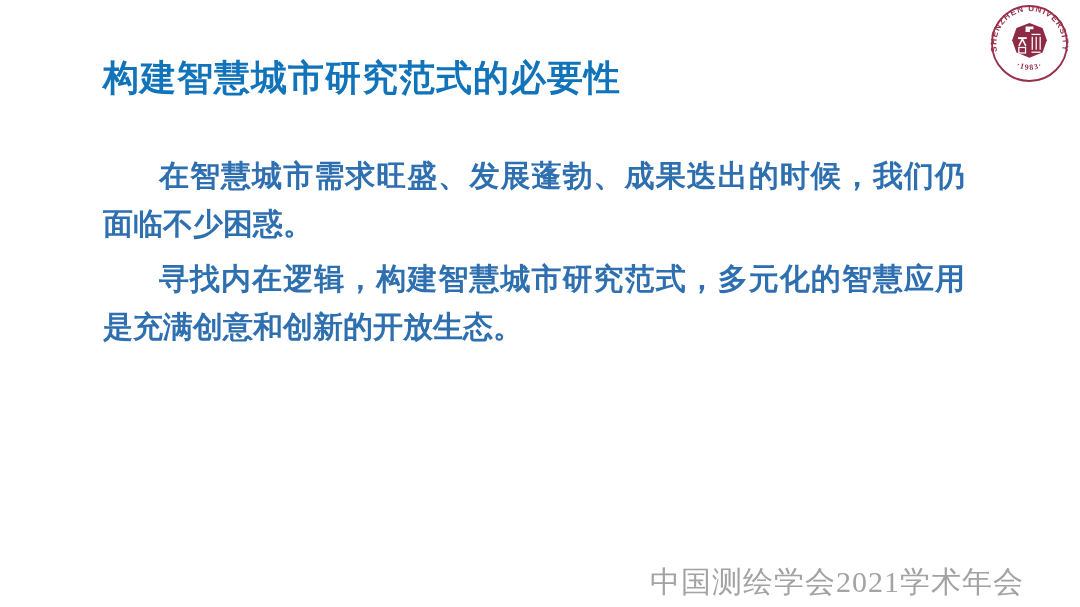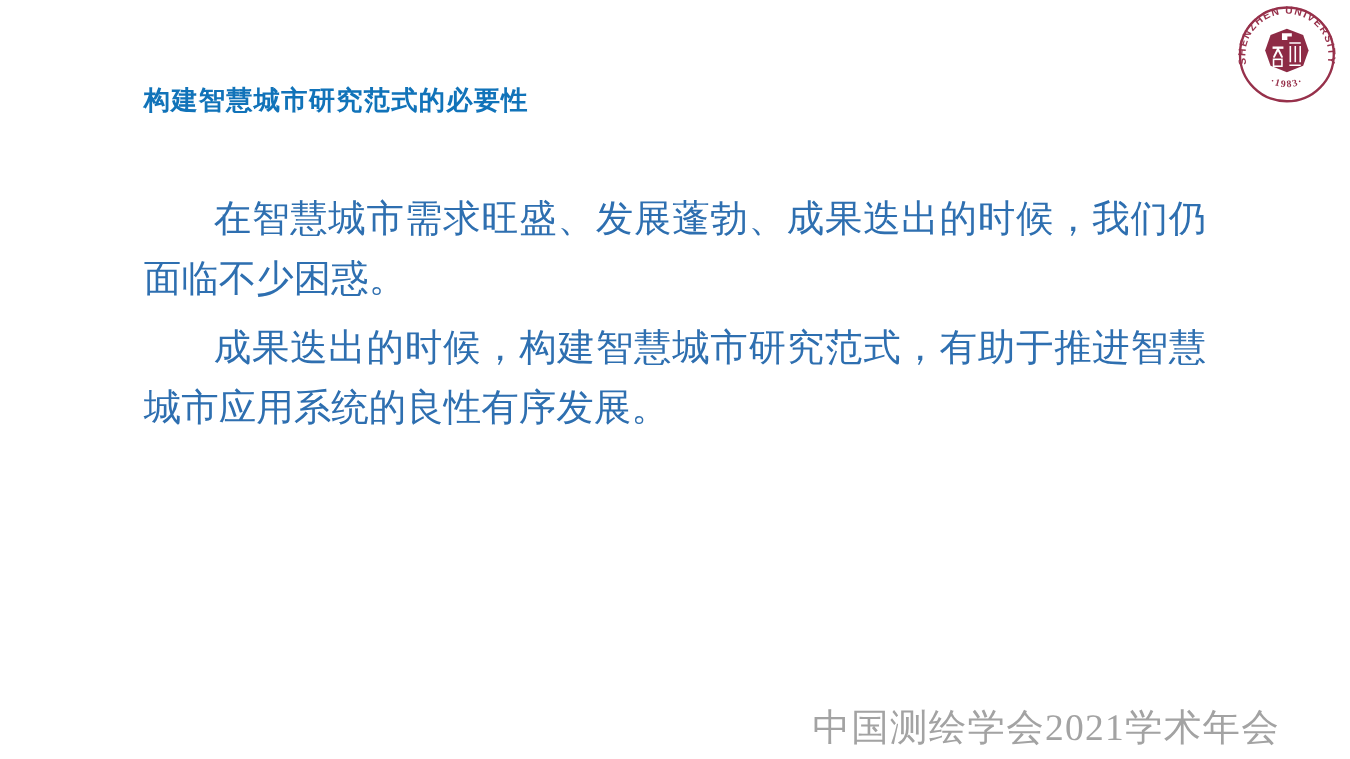--- a/index.html
+++ b/index.html
@@ -12,41 +12,42 @@
     width: 1080px;
     height: 607px;
     background: #ffffff;
     overflow: hidden;
     font-family: "Liberation Sans", sans-serif;
   }
   .slide-title {
     position: absolute;
     left: 103px;
     top: 54px;
-    margin: 12px;
+    margin: 0;
     font-family: "Liberation Sans", "DejaVu Sans", sans-serif;
     font-weight: 700;
-    font-size: 21px;
+    font-size: 36px;
     letter-spacing: 1px;
     color: var(--c-title, #1173B9);
   }
   .body-text {
     position: absolute;
     left: 103px;
     top: 152px;
     width: 862px;
     font-family: "Liberation Serif", "DejaVu Serif", serif;
     font-size: 30px;
     line-height: 48px;
     color: var(--c-body, #2E6FB0);
     text-align: justify;
   }
   .body-text p {
-    margin: 0 0 7px 12px;
+    margin: 0 0 7px 0;
     text-indent: 56px;
+    font-weight: bold;
   }
   .logo {
     position: absolute;
     right: 11px;
     top: 4px;
     width: 79px;
     height: 79px;
   }
   .logo svg { display: block; width: 100%; height: 100%; }
   .logo .ring-text {
@@ -116,18 +117,18 @@
           <path d="M 58.5,41.5 L 58.5,58"></path>
           <path d="M 63.5,41.5 L 63.5,58"></path>
           <path d="M 52.5,61 L 64,61"></path>
         </g>
       </g>
     </svg>
   </div>
 
   <div class="body-text">
     <p>在智慧城市需求旺盛、发展蓬勃、成果迭出的时候，我们仍面临不少困惑。</p>
-    <p>成果迭出的时候，构建智慧城市研究范式，有助于推进智慧城市应用系统的良性有序发展。</p>
+    <p>寻找内在逻辑，构建智慧城市研究范式，多元化的智慧应用是充满创意和创新的开放生态。</p>
   </div>
 
   <p class="footer-credit">中国测绘学会2021学术年会</p>
 
 </div>
 
 </body></html>

